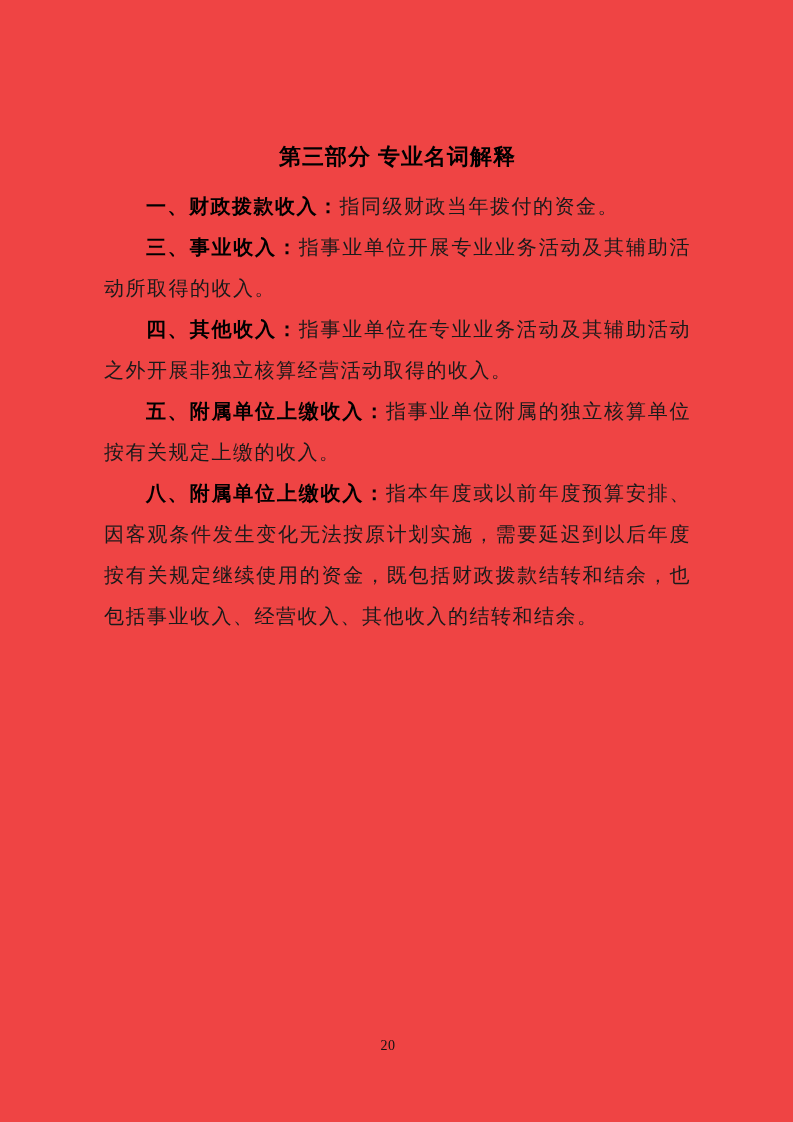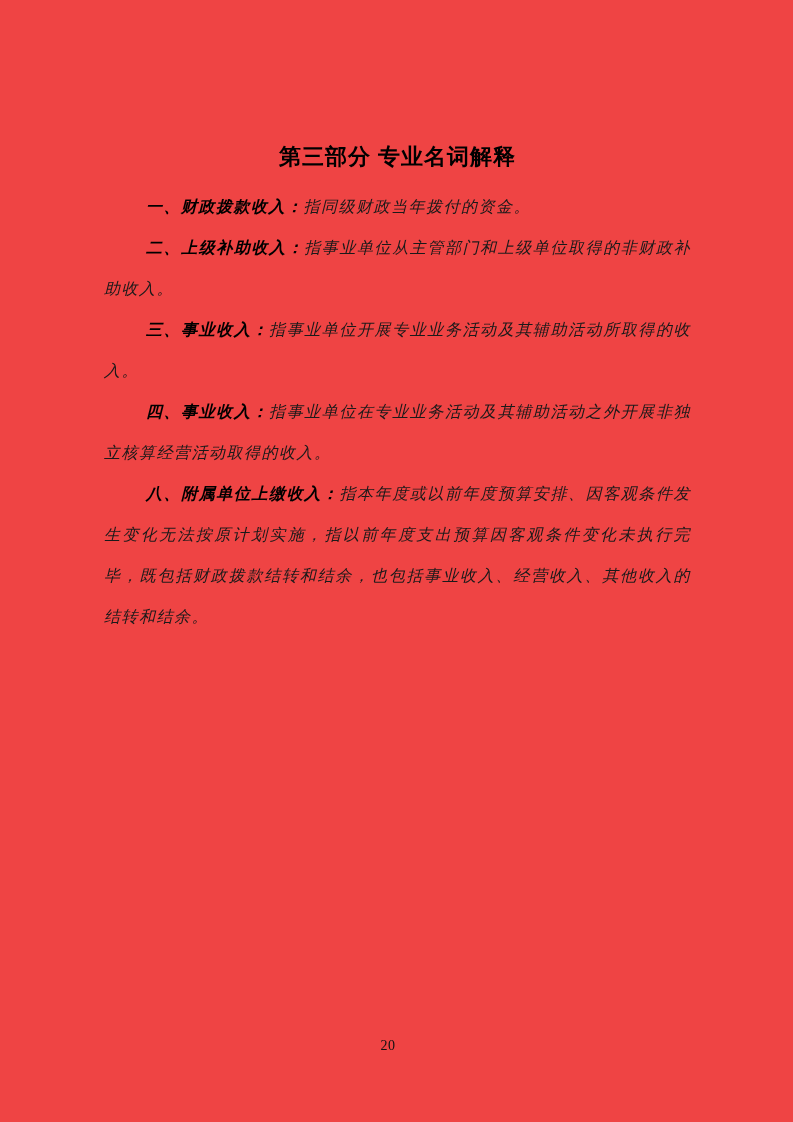--- a/index.html
+++ b/index.html
@@ -23,28 +23,27 @@
     text-align: center;
     font-size: 22px;
     line-height: 33px;
     font-weight: 700;
     letter-spacing: 1px;
     color: #000000;
     font-family: "Liberation Sans", "DejaVu Sans", sans-serif;
   }
   .doc-body p.para {
     margin: 0;
-    font-size: 16px;
+    font-size: 20px;
     line-height: 41px;
     letter-spacing: 1.5px;
     text-align: justify;
     text-justify: inter-character;
     text-indent: 42px;
     color: #1a1a1a;
-    font-style: italic;
   }
   .para .lead {
     font-weight: 700;
     color: #000000;
     font-family: "Liberation Sans", "DejaVu Sans", sans-serif;
   }
   .page-number {
     position: absolute;
     left: 0;
     right: 17px;
@@ -60,28 +59,28 @@
 <body>
 
 <div class="page">
 
   <h1 class="doc-title">第三部分 专业名词解释</h1>
 
   <div class="doc-body">
 
     <p class="para"><span class="lead">一、财政拨款收入：</span><span>指同级财政当年拨付的资金。</span></p>
 
-    <p class="para"><span class="lead">二、上级补助收入：</span><span>指事业单位从主管部门和上级单位取得的非财政补助收入。</span></p>
 
     <p class="para"><span class="lead">三、事业收入：</span><span>指事业单位开展专业业务活动及其辅助活动所取得的收入。</span></p>
 
-    <p class="para"><span class="lead">四、事业收入：</span><span>指事业单位在专业业务活动及其辅助活动之外开展非独立核算经营活动取得的收入。</span></p>
+    <p class="para"><span class="lead">四、其他收入：</span><span>指事业单位在专业业务活动及其辅助活动之外开展非独立核算经营活动取得的收入。</span></p>
+
+    <p class="para"><span class="lead">五、附属单位上缴收入：</span><span>指事业单位附属的独立核算单位按有关规定上缴的收入。</span></p>
 
 
 
-
-    <p class="para"><span class="lead">八、附属单位上缴收入：</span><span>指本年度或以前年度预算安排、因客观条件发生变化无法按原计划实施，指以前年度支出预算因客观条件变化未执行完毕，既包括财政拨款结转和结余，也包括事业收入、经营收入、其他收入的结转和结余。</span></p>
+    <p class="para"><span class="lead">八、附属单位上缴收入：</span><span>指本年度或以前年度预算安排、因客观条件发生变化无法按原计划实施，需要延迟到以后年度按有关规定继续使用的资金，既包括财政拨款结转和结余，也包括事业收入、经营收入、其他收入的结转和结余。</span></p>
 
   </div>
 
   <div class="page-number">20</div>
 
 </div>
 
 </body></html>

